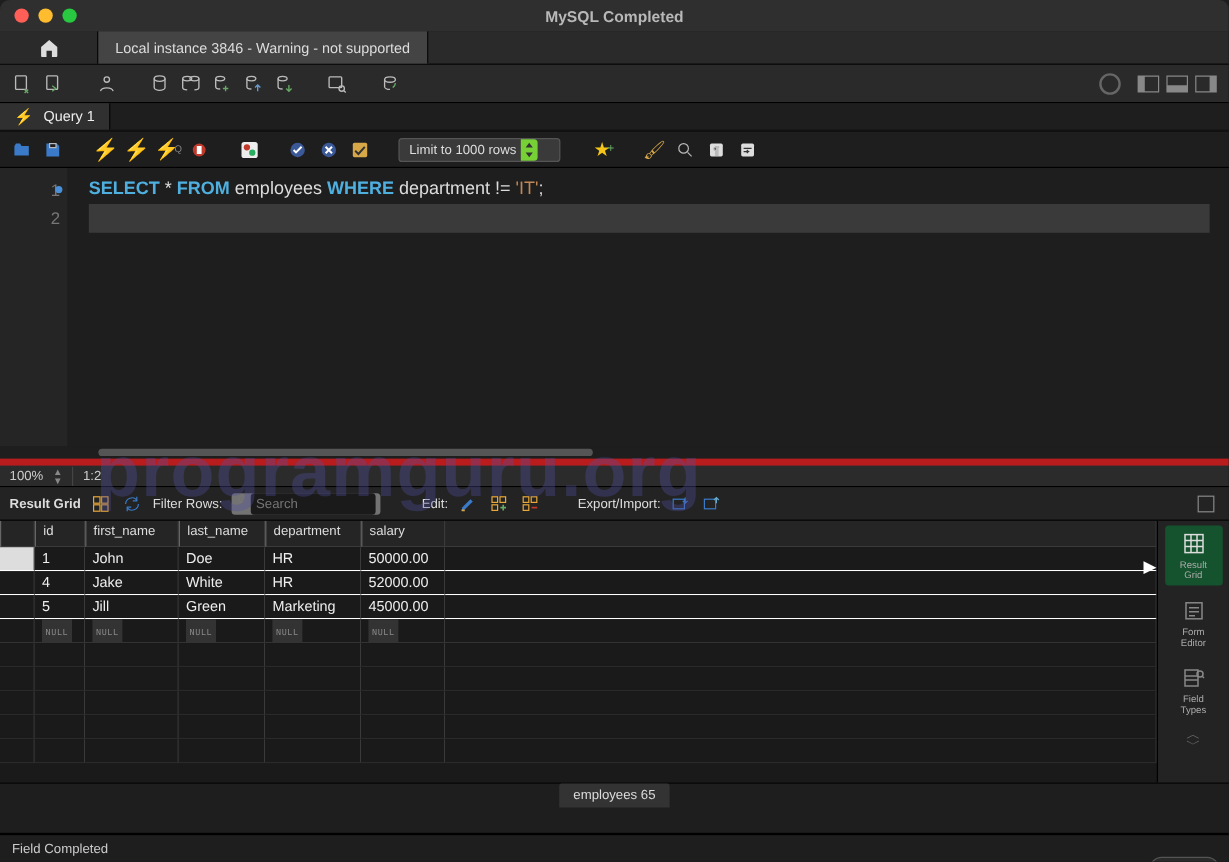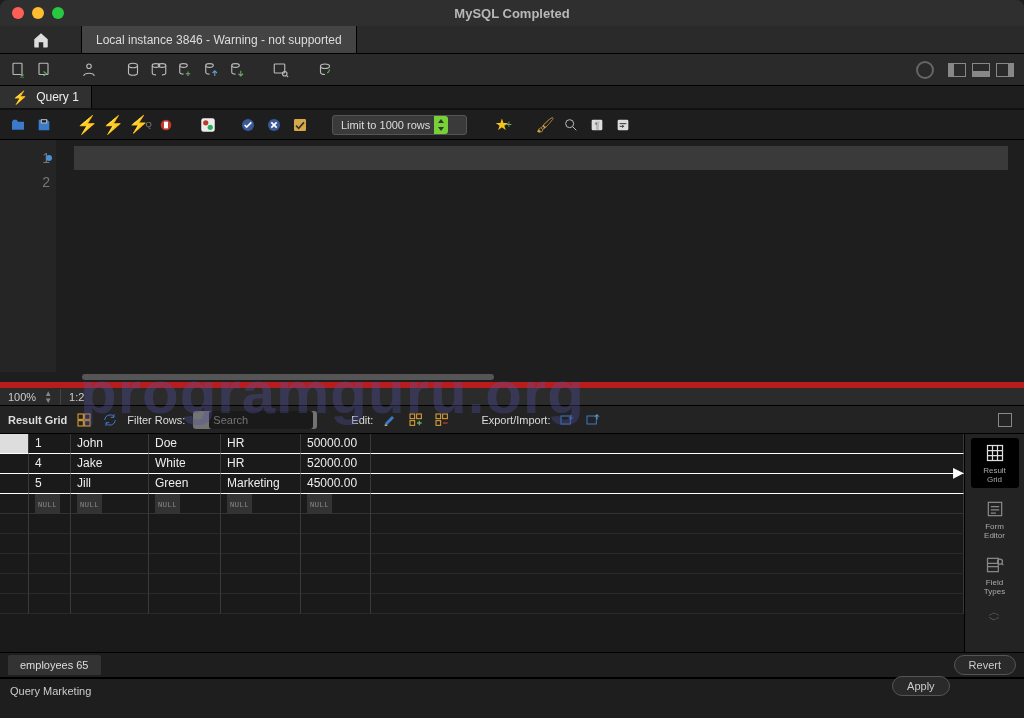--- a/index.html
+++ b/index.html
@@ -79,27 +79,27 @@
 .gb-cell { border-right: 1px solid #3a3a3a; border-bottom: 1px solid #fff; padding: 2px 6px; font-size: 12px; color: #eee; background: #1a1a1a; overflow: hidden; }
 .grid-row.null .gb-cell { border-bottom: 1px solid #333; }
 .null-badge { font-size: 7px; background: #333; color: #888; padding: 18px 3px; border-radius: 2px; font-family: monospace; letter-spacing: 0.5px; }
 .grid-row.empty .gb-cell { border-bottom: 1px solid #2a2a2a; }
 
 .c-rowhead { width: 29px; } .c-id { width: 42px; } .c-first { width: 78px; } .c-last { width: 72px; } .c-dept { width: 80px; } .c-salary { width: 70px; } .c-rest { flex: 1; }
 
 .side-tabs { width: 60px; background: #232323; border-left: 1px solid #000; display: flex; flex-direction: column; align-items: center; padding-top: 4px; gap: 6px; position: relative; }
 .side-arrow { position: absolute; left: -12px; top: 30px; color: #fff; font-size: 14px; }
 .side-tab { width: 48px; display: flex; flex-direction: column; align-items: center; gap: 2px; padding: 4px 0; cursor: pointer; }
-.side-tab.active { background: #000000; border-radius: 3px; }
+.side-tab.active { background: #14532d; border-radius: 3px; }
 .side-tab .st-icon { width: 22px; height: 22px; display: flex; align-items: center; justify-content: center; }
 .side-tab .st-label { font-size: 8px; color: #aaa; text-align: center; line-height: 9px; }
 .side-chevrons { color: #666; display: flex; flex-direction: column; line-height: 8px; font-size: 12px; margin-top: 2px; }
 
 
-.rs-tab-bar { height: 26px; background: #1e1e1e; display: flex; align-items: center; padding: 0 8px; border-top: 1px solid #000; border-bottom: 1px solid #000; }
+.rs-tab-bar { height: 43px; background: #1e1e1e; display: flex; align-items: center; padding: 0 8px; border-top: 1px solid #000; border-bottom: 1px solid #000; flex-direction: column; }
 .rs-tab { background: #333; padding: 4px 12px; font-size: 11px; color: #ddd; border-radius: 2px 2px 0 0; }
 .btn-pill { margin-left: 4px; background: #2a2a2a; border: 1px solid #555; color: #ccc; padding: 3px 14px; font-size: 11px; border-radius: 10px; cursor: pointer; }
 .btn-pill:first-of-type { margin-left: auto; margin-top: 41px; }
 
 
 .status-bar { height: 24px; background: #1e1e1e; display: flex; align-items: center; padding: 0 10px; font-size: 11px; color: #ccc; border-top: 1px solid #000; }
 
 
 svg { stroke: #bbb; fill: none; stroke-width: 1.5; }
 .icon-grid-sm rect { stroke: #e8a83a; }
@@ -309,20 +309,21 @@
       </svg>
     </div>
 </div>
 
 <div class="editor">
   <div class="gutter">
     <div class="gutter-line"><span>1</span><span class="gutter-dot"></span></div>
     <div class="gutter-line"><span>2</span></div>
   </div>
   <div class="code-area">
+    <div class="code-line"><span class="kw">SELECT</span> <span class="punct">*</span> <span class="kw">FROM</span> <span class="ident">employees</span> <span class="kw">WHERE</span> <span class="ident">department</span> <span class="punct">!=</span> <span class="str">'IT'</span><span class="punct">;</span></div>
     <div class="code-line current"></div>
   </div>
   <div class="watermark">programguru.org</div>
 </div>
 <div class="hscroll">
     <div class="hscroll-thumb"></div>
   </div>
 
 <div class="zoom-bar">
   <span>100%</span>
@@ -394,20 +395,29 @@
       <svg width="18" height="16" viewBox="0 0 24 24">
         <rect x="3" y="6" width="14" height="12" stroke="#3a7ac9"></rect>
         <path d="M18 11V4M15 7l3-3 3 3" stroke="#6ac"></path>
       </svg>
     </div>
   <div class="maximize-icon"></div>
 </div>
 
 <div class="result-area">
   <div class="grid-wrap">
+    <div class="grid-header">
+      <div class="gh-cell c-rowhead"></div>
+      <div class="gh-cell c-id">id</div>
+      <div class="gh-cell c-first">first_name</div>
+      <div class="gh-cell c-last">last_name</div>
+      <div class="gh-cell c-dept">department</div>
+      <div class="gh-cell c-salary">salary</div>
+      <div class="gh-cell c-rest" style="border-left:none"></div>
+    </div>
     <div class="grid-body">
       <div class="grid-row">
         <div class="gb-cell c-rowhead" style="background:#ddd"></div>
         <div class="gb-cell c-id">1</div>
         <div class="gb-cell c-first">John</div>
         <div class="gb-cell c-last">Doe</div>
         <div class="gb-cell c-dept">HR</div>
         <div class="gb-cell c-salary">50000.00</div>
         <div class="gb-cell c-rest"></div>
       </div>
@@ -526,14 +536,14 @@
   </div>
 </div>
 
 <div class="rs-tab-bar">
   <div class="rs-tab"><span>employees 65</span></div>
   <button class="btn-pill">Apply</button>
   <button class="btn-pill">Revert</button>
 </div>
 
 <div class="status-bar">
-  <span>Query Marketing</span>
+  <span>Field Completed</span>
 </div>
 
 </body></html>

